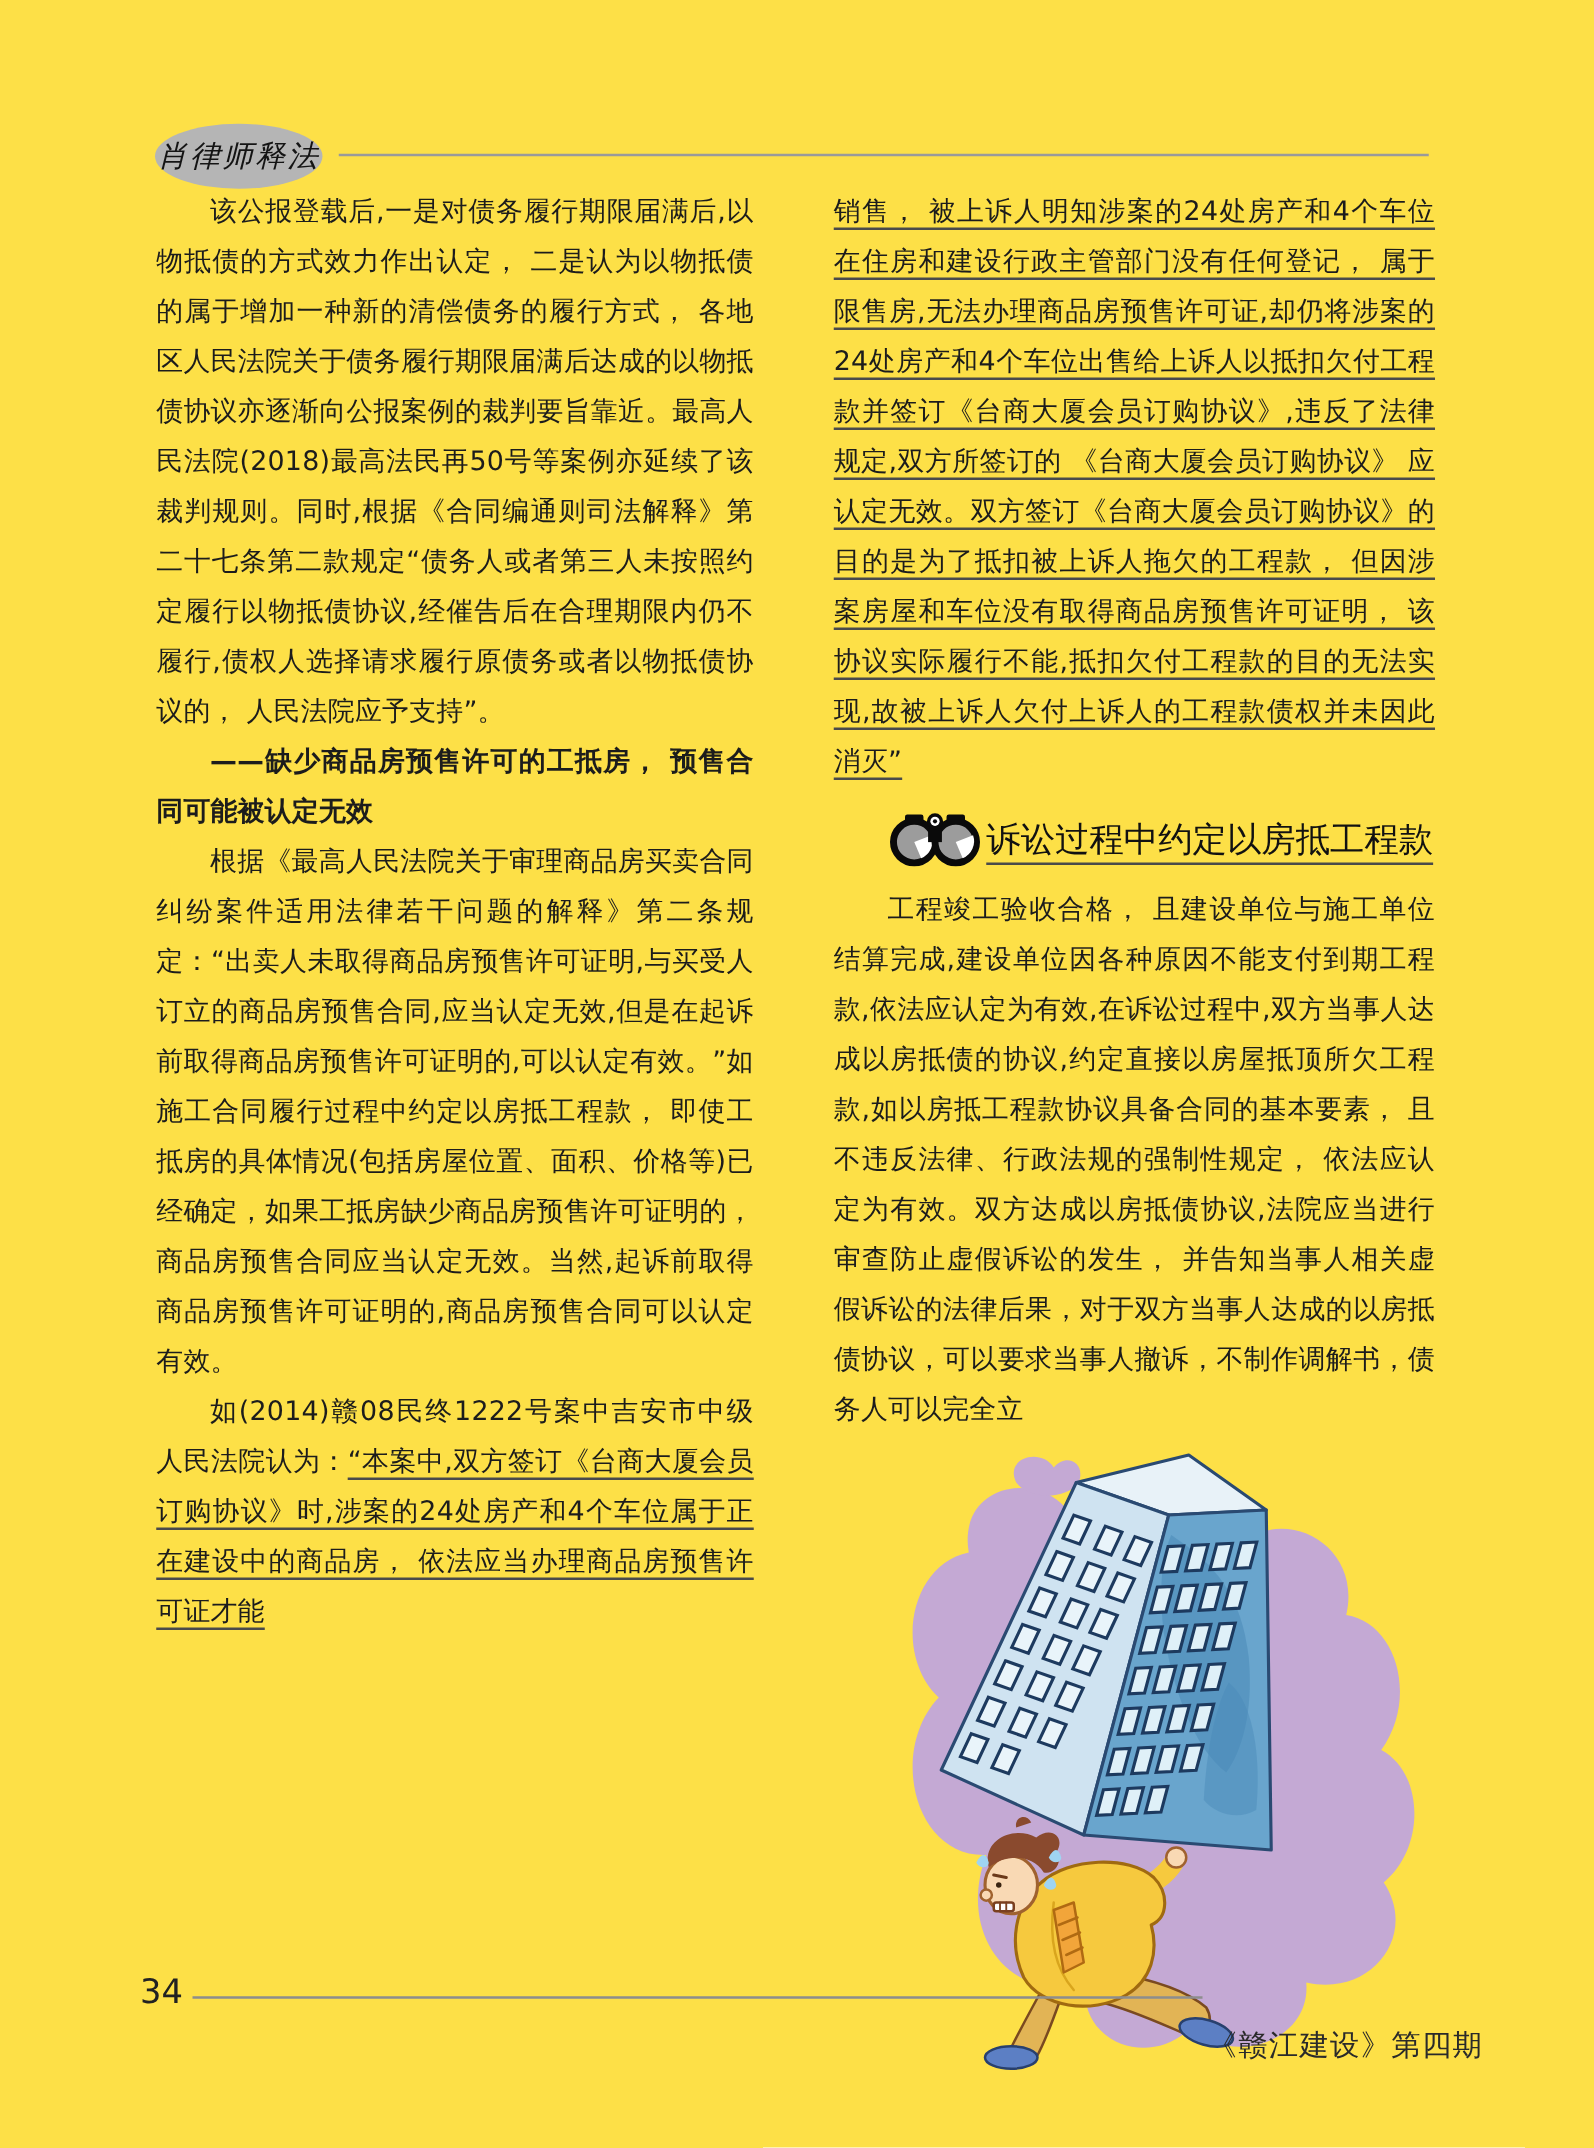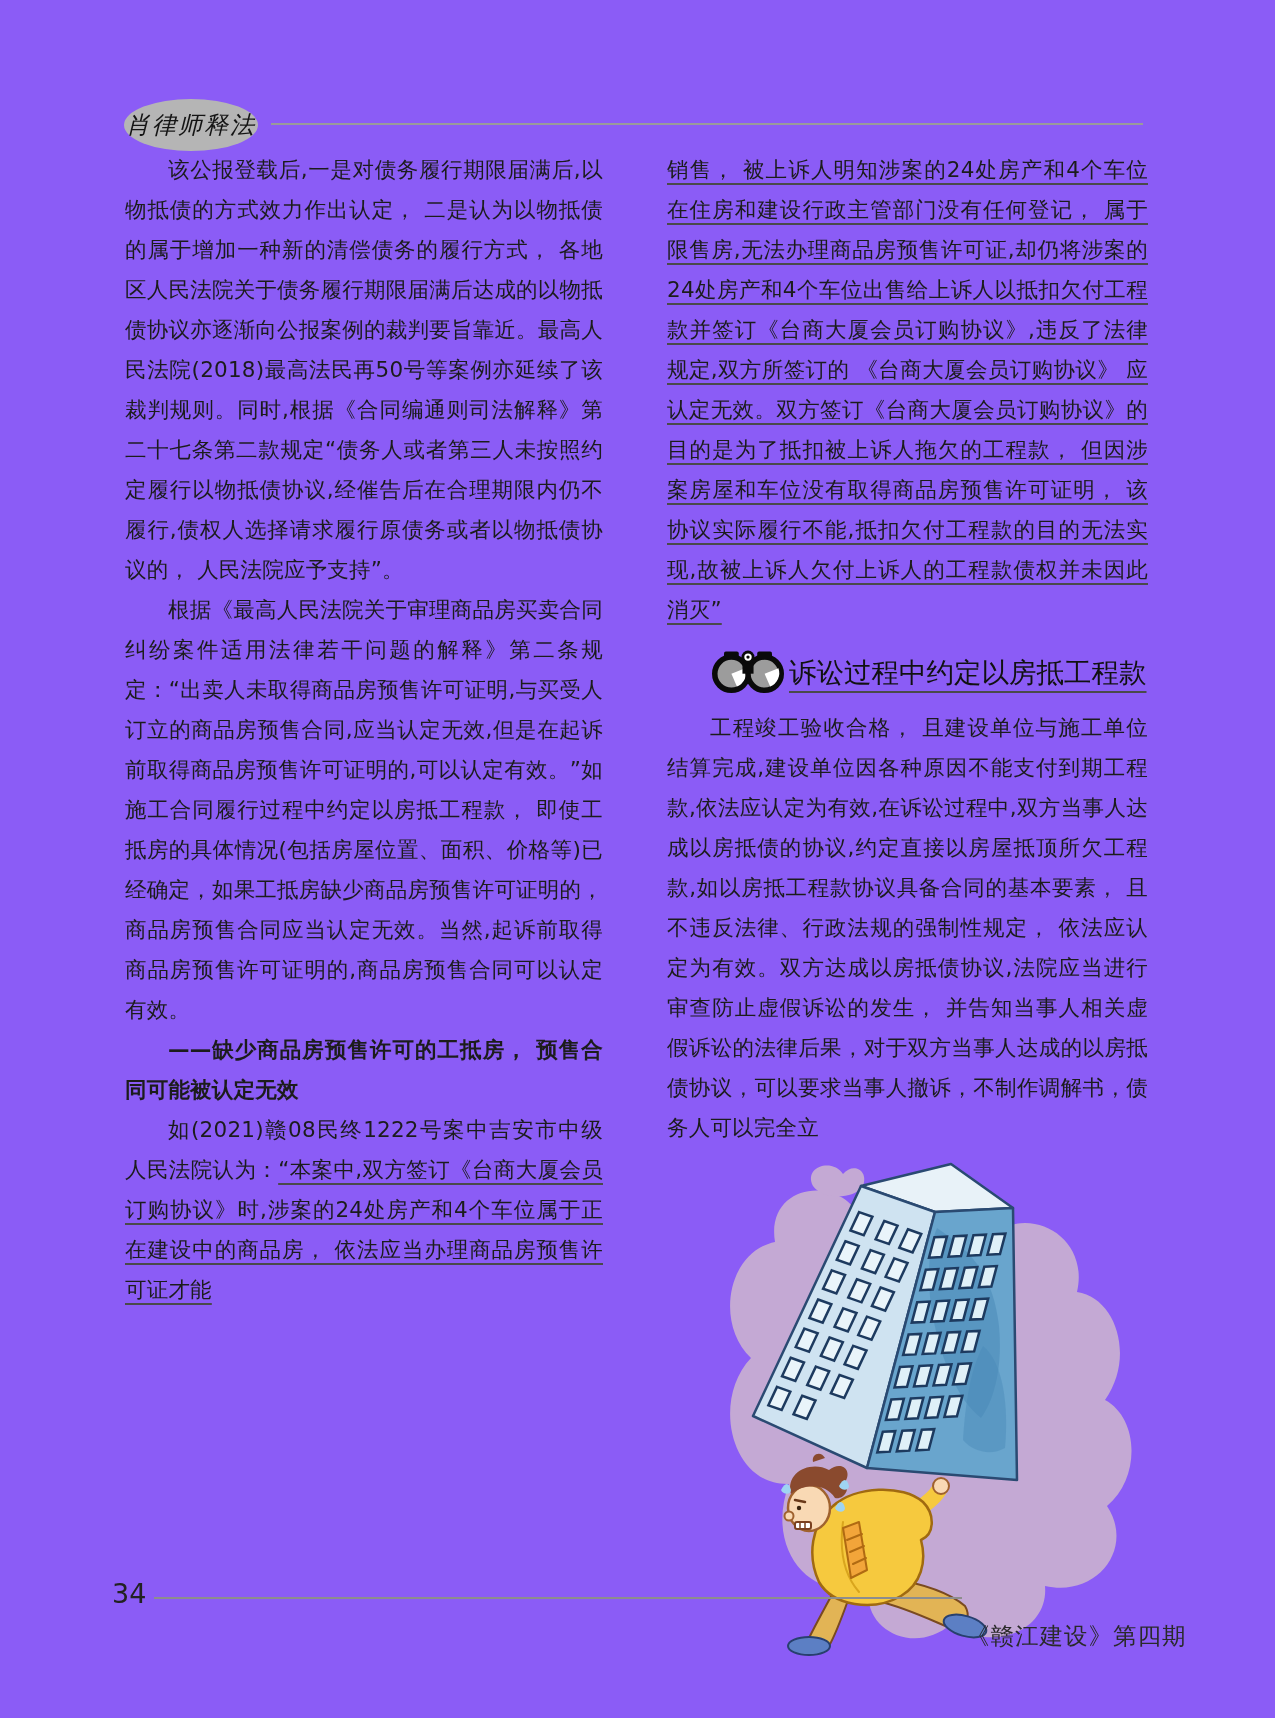--- a/index.html
+++ b/index.html
@@ -1,17 +1,17 @@
 <!DOCTYPE html>
 <html><head>
 <meta charset="utf-8">
 <style>
   html,body{margin:0;padding:0;background:#ffffff;}
   #page{
-    position:relative;width:1275px;height:1718px;background:#8b5cf6;overflow:hidden;
+    position:relative;width:1275px;height:1718px;background:#fde047;overflow:hidden;
     font-family:"DejaVu Sans",sans-serif;color:#1c1c1c;
   }
   
   .badge{
     position:absolute;left:124px;top:99px;width:134px;height:52px;background:#b5b5b5;
     border-radius:50%;display:flex;align-items:center;justify-content:center;
     font-family:"DejaVu Serif",serif;font-style:italic;font-size:24px;letter-spacing:2px;color:#141414;
   }
   .header-line{position:absolute;left:271px;top:123px;width:872px;height:2px;background:#9a9a9a;}
   
@@ -45,23 +45,23 @@
 
 <div id="page">
 
   <div class="badge">
     <span>肖律师释法</span>
   </div>
   <div class="header-line"></div>
 
   <div class="col col-left">
     <p class="indent">该公报登载后,一是对债务履行期限届满后,以物抵债的方式效力作出认定， 二是认为以物抵债的属于增加一种新的清偿债务的履行方式， 各地区人民法院关于债务履行期限届满后达成的以物抵债协议亦逐渐向公报案例的裁判要旨靠近。最高人民法院(2018)最高法民再50号等案例亦延续了该裁判规则。同时,根据《合同编通则司法解释》第二十七条第二款规定“债务人或者第三人未按照约定履行以物抵债协议,经催告后在合理期限内仍不履行,债权人选择请求履行原债务或者以物抵债协议的， 人民法院应予支持”。</p>
+    <p class="indent bold">——缺少商品房预售许可的工抵房， 预售合同可能被认定无效</p>
     <p class="indent">根据《最高人民法院关于审理商品房买卖合同纠纷案件适用法律若干问题的解释》第二条规定：“出卖人未取得商品房预售许可证明,与买受人订立的商品房预售合同,应当认定无效,但是在起诉前取得商品房预售许可证明的,可以认定有效。”如施工合同履行过程中约定以房抵工程款， 即使工抵房的具体情况(包括房屋位置、面积、价格等)已经确定，如果工抵房缺少商品房预售许可证明的， 商品房预售合同应当认定无效。当然,起诉前取得商品房预售许可证明的,商品房预售合同可以认定有效。</p>
-    <p class="indent bold">——缺少商品房预售许可的工抵房， 预售合同可能被认定无效</p>
-    <p class="indent"><span>如(2021)赣08民终1222号案中吉安市中级人民法院认为：</span><span class="ul-span">“本案中,双方签订《台商大厦会员订购协议》时,涉案的24处房产和4个车位属于正在建设中的商品房， 依法应当办理商品房预售许可证才能</span></p>
+    <p class="indent"><span>如(2014)赣08民终1222号案中吉安市中级人民法院认为：</span><span class="ul-span">“本案中,双方签订《台商大厦会员订购协议》时,涉案的24处房产和4个车位属于正在建设中的商品房， 依法应当办理商品房预售许可证才能</span></p>
   </div>
 
   <div class="col col-right">
     <p class="ul">销售， 被上诉人明知涉案的24处房产和4个车位在住房和建设行政主管部门没有任何登记， 属于限售房,无法办理商品房预售许可证,却仍将涉案的24处房产和4个车位出售给上诉人以抵扣欠付工程款并签订《台商大厦会员订购协议》,违反了法律规定,双方所签订的 《台商大厦会员订购协议》 应认定无效。双方签订《台商大厦会员订购协议》的目的是为了抵扣被上诉人拖欠的工程款， 但因涉案房屋和车位没有取得商品房预售许可证明， 该协议实际履行不能,抵扣欠付工程款的目的无法实现,故被上诉人欠付上诉人的工程款债权并未因此消灭”</p>
 
     <div class="section-head">
       <span class="icon">
         <svg width="74" height="48" viewBox="0 0 80 52">
           <circle cx="22" cy="30" r="18" fill="#9c9c9c" stroke="#0a0a0a" stroke-width="6"></circle>
           <path d="M22,30 L37,24 A16,16 0 0 1 28,44 Z" fill="#ffffff"></path>

